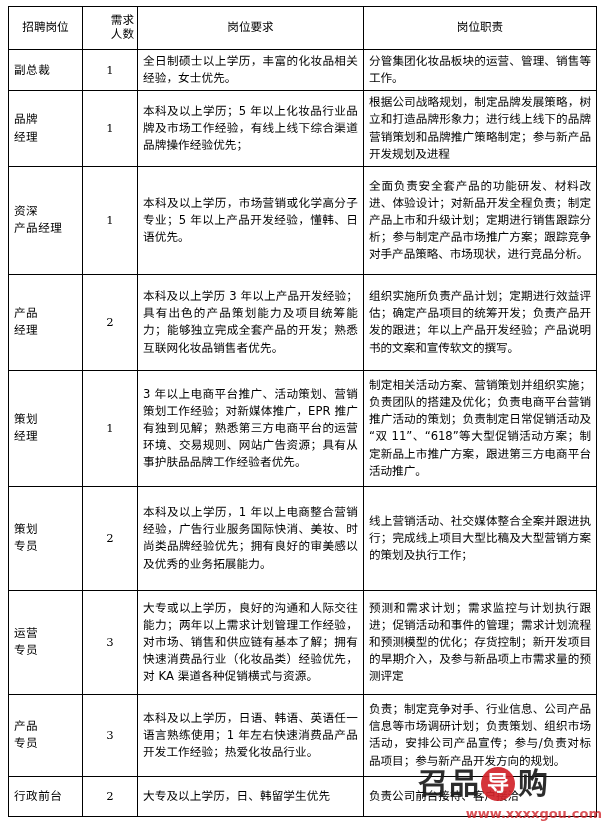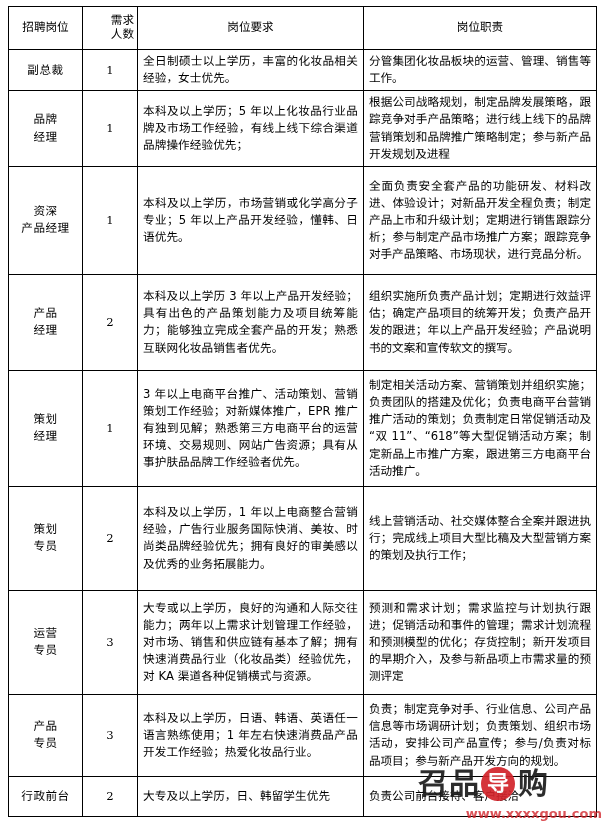--- a/index.html
+++ b/index.html
@@ -48,21 +48,20 @@
     font-weight: normal;
     padding: 4px 3px;
     height: 34px;
   }
   .hdr-stack {
     display: block;
     line-height: 1.2;
     text-align: right;
   }
   td.pos-cell {
-    text-align: center;
     white-space: pre-line;
     letter-spacing: 0.5px;
   }
   td.count-cell {
     text-align: center;
     font-family: "DejaVu Serif", "Liberation Serif", serif;
     font-size: 11.5px;
   }
   td.req-cell, td.duty-cell {
     text-align: justify;
@@ -155,21 +154,21 @@
         <td class="pos-cell">副总裁</td>
         <td class="count-cell">1</td>
         <td class="req-cell">全日制硕士以上学历，丰富的化妆品相关经验，女士优先。</td>
         <td class="duty-cell">分管集团化妆品板块的运营、管理、销售等工作。</td>
       </tr>
       <tr style="height:75px;">
         <td class="pos-cell">品牌
 经理</td>
         <td class="count-cell">1</td>
         <td class="req-cell">本科及以上学历；5 年以上化妆品行业品牌及市场工作经验，有线上线下综合渠道品牌操作经验优先；</td>
-        <td class="duty-cell">根据公司战略规划，制定品牌发展策略，跟踪竞争对手产品策略；进行线上线下的品牌营销策划和品牌推广策略制定；参与新产品开发规划及进程</td>
+        <td class="duty-cell">根据公司战略规划，制定品牌发展策略，树立和打造品牌形象力；进行线上线下的品牌营销策划和品牌推广策略制定；参与新产品开发规划及进程</td>
       </tr>
       <tr style="height:108px;">
         <td class="pos-cell">资深
 产品经理</td>
         <td class="count-cell">1</td>
         <td class="req-cell">本科及以上学历，市场营销或化学高分子专业；5 年以上产品开发经验，懂韩、日语优先。</td>
         <td class="duty-cell">全面负责安全套产品的功能研发、材料改进、体验设计；对新品开发全程负责；制定产品上市和升级计划；定期进行销售跟踪分析；参与制定产品市场推广方案；跟踪竞争对手产品策略、市场现状，进行竞品分析。</td>
       </tr>
       <tr style="height:96px;">
         <td class="pos-cell">产品

